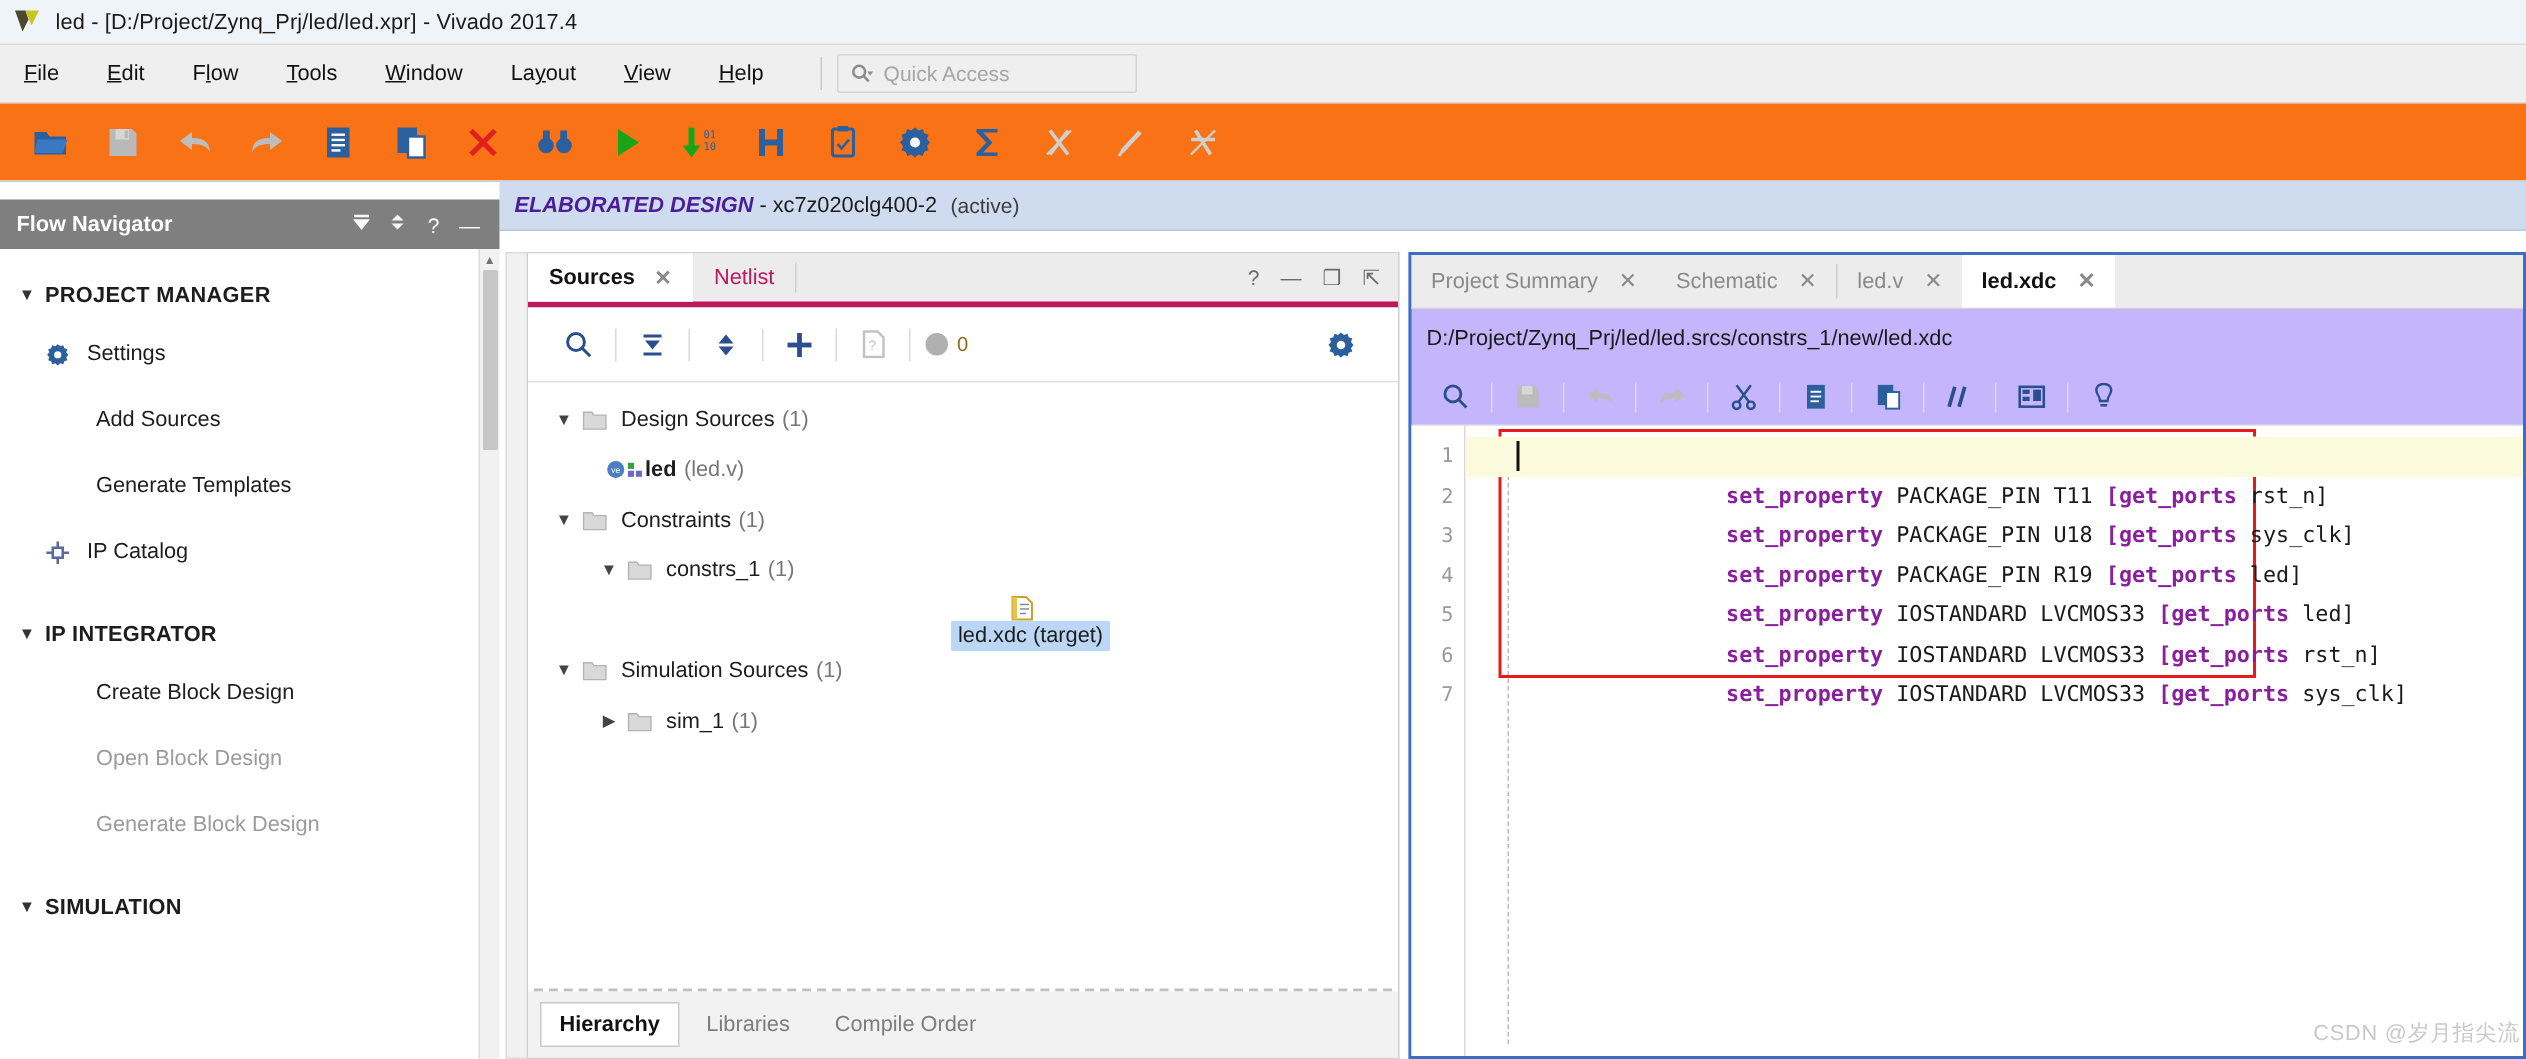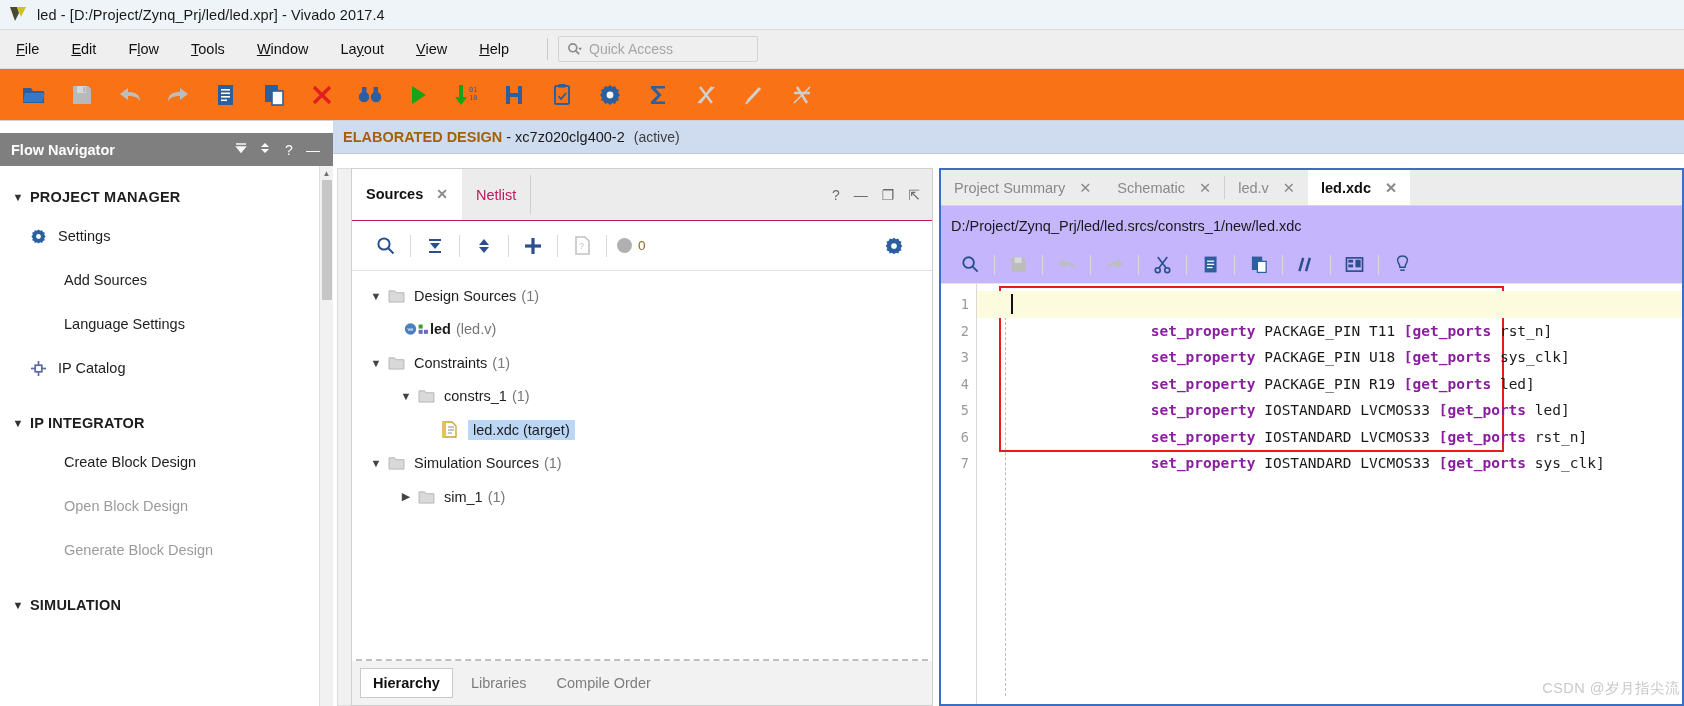--- a/index.html
+++ b/index.html
@@ -108,39 +108,39 @@
     background:#c6c6c6; border-radius:1px;
   }
 
   
   #content { flex:1; display:flex; flex-direction:column; min-width:0; }
   #design-bar {
     height:33px; background:#cfdcf0;
     display:flex; align-items:center; padding-left:10px;
     border-bottom:1px solid #b9c7dd;
   }
-  #design-bar .db-strong { font-size:14.5px; font-weight:bold; color:#a16207; }
+  #design-bar .db-strong { font-size:14.5px; font-weight:bold; color:#4c1d95;font-style:italic; }
   #design-bar .db-dash { font-size:14.5px; color:#1a1a1a; margin:0 4px; }
   #design-bar .db-dev { font-size:14.5px; color:#1a1a1a; }
   #design-bar .db-active { font-size:14px; color:#3d3d3d; margin-left:9px; }
 
   #panes { flex:1; display:flex; background:#ffffff; min-height:0; }
 
   
   #sources-outer {
     width:600px; flex:none; display:flex; padding:14px 0 0 4px;
   }
   #sources-gutter { width:14px; flex:none; background:#f1f1f1; border:1px solid #dcdcdc; border-right:none; }
   #sources-panel {
     flex:1; display:flex; flex-direction:column;
     border:1px solid #cfcfcf; background:#fff; min-width:0;
   }
   .panel-tabstrip {
-    height:52px; background:#ececec; display:flex; align-items:stretch;
-    border-bottom:1px solid #be185d;
+    height:36px; background:#ececec; display:flex; align-items:stretch;
+    border-bottom:4px solid #be185d;
   }
   .ptab {
     display:flex; align-items:center; gap:13px;
     padding:0 14px; font-size:14.5px;
   }
   .ptab.active { background:#ffffff; color:#111; font-weight:bold; border-bottom:1px solid #fff; }
   .ptab.inactive { color:#be185d; }
   .ptab .tab-x { color:#8a8a8a; font-size:14px; }
   .ptab-sep { width:1px; background:#cfcfcf; margin:6px 0; }
   .ptab-fill { flex:1; }
@@ -406,21 +406,21 @@
             <path d="M12 2 l2.4 2 l2.8 -1 l1 2.8 l2.8 1 l-1 2.8 l2 2.4 l-2 2.4 l1 2.8 l-2.8 1 l-1 2.8 l-2.8 -1 l-2.4 2 l-2.4 -2 l-2.8 1 l-1 -2.8 l-2.8 -1 l1 -2.8 l-2 -2.4 l2 -2.4 l-1 -2.8 l2.8 -1 l1 -2.8 l2.8 1 Z" fill="#2b5f9e"></path>
             <circle cx="12" cy="12" r="3.4" fill="#fff"></circle>
           </svg>
         </span>
         <span>Settings</span>
       </div>
       <div class="fn-item no-ico">
         <span>Add Sources</span>
       </div>
       <div class="fn-item no-ico">
-        <span>Language Settings</span>
+        <span>Generate Templates</span>
       </div>
       <div class="fn-item">
         <span class="fn-ico">
           <svg width="17" height="17" viewBox="0 0 18 18">
             <rect x="5.5" y="5.5" width="7" height="7" fill="none" stroke="#5a6a9e" stroke-width="1.8"></rect>
             <line x1="9" y1="1" x2="9" y2="5.5" stroke="#5a6a9e" stroke-width="1.8"></line>
             <line x1="9" y1="12.5" x2="9" y2="17" stroke="#5a6a9e" stroke-width="1.8"></line>
             <line x1="1" y1="9" x2="5.5" y2="9" stroke="#5a6a9e" stroke-width="1.8"></line>
             <line x1="12.5" y1="9" x2="17" y2="9" stroke="#5a6a9e" stroke-width="1.8"></line>
           </svg>
@@ -582,21 +582,21 @@
               <span class="tw">▼</span>
               <span class="ti">
                 <svg width="17" height="14" viewBox="0 0 18 15">
                     <path d="M1 2 h6 l1.4 2 h8.6 v10 H1 Z" fill="#d9d9d9" stroke="#b4b4b4" stroke-width="1"></path>
                   </svg>
               </span>
               <span class="tl">constrs_1</span>
               <span class="tcount">(1)</span>
             </div>
 
-            <div class="tree-row" style="padding-left:84px;">
+            <div class="tree-row" style="padding-left:84px;flex-direction:column;">
               <span class="ti">
                 <svg width="15" height="17" viewBox="0 0 15 17">
                   <path d="M1 1 h9 l4 4 v11 H1 Z" fill="#fff" stroke="#c9a22a" stroke-width="1.3"></path>
                   <rect x="1" y="1" width="3" height="15" fill="#e6c34a"></rect>
                   <line x1="6" y1="6" x2="12" y2="6" stroke="#8a8a8a" stroke-width="1"></line>
                   <line x1="6" y1="9" x2="12" y2="9" stroke="#8a8a8a" stroke-width="1"></line>
                   <line x1="6" y1="12" x2="10" y2="12" stroke="#8a8a8a" stroke-width="1"></line>
                 </svg>
               </span>
               <span class="tl sel">led.xdc (target)</span>

